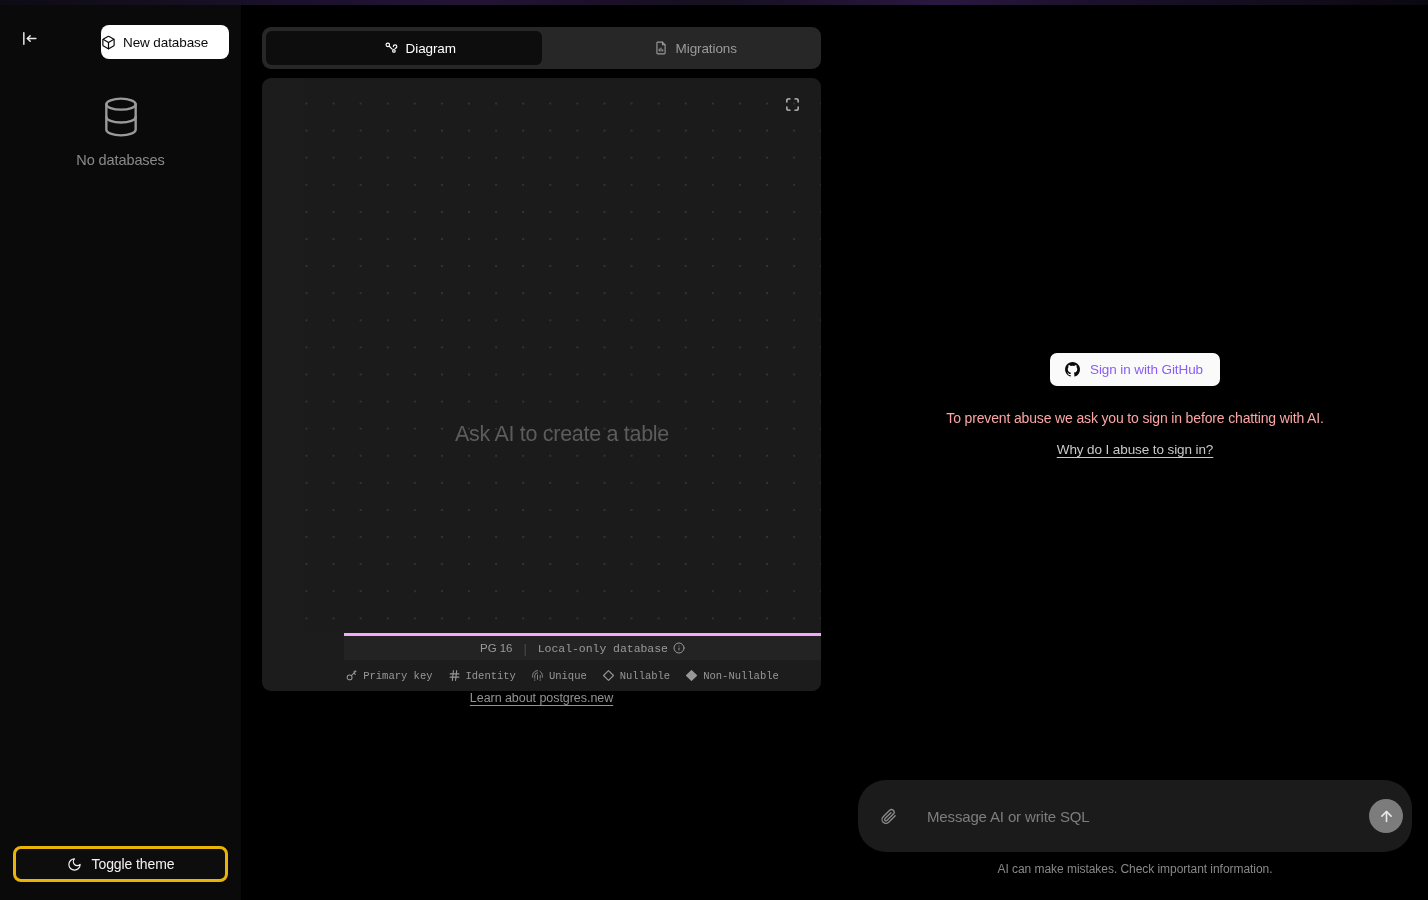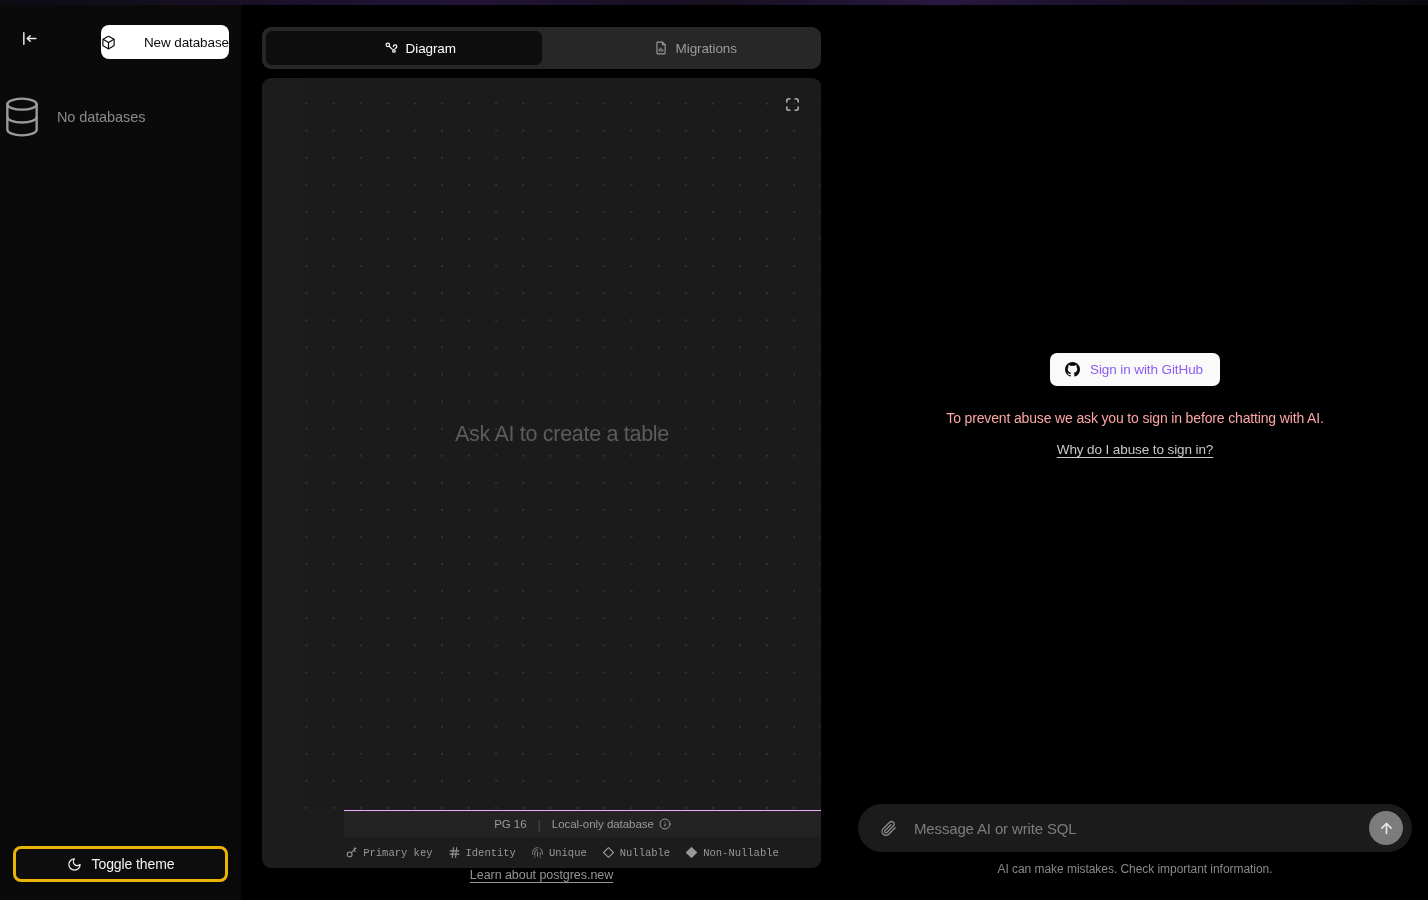--- a/index.html
+++ b/index.html
@@ -69,30 +69,30 @@
     width: 128px; height: 34px;
     background: #ffffff;
     color: #0a0a0a;
     border: none;
     border-radius: 8px;
     font-size: 13.5px;
     font-weight: 500;
     font-family: "Liberation Sans", sans-serif;
     display: flex;
     align-items: center;
-    justify-content: space-between;
+    justify-content: flex-start;
     gap: 7px;
     cursor: pointer;
     letter-spacing: -0.1px;
   }
 
   #sidebar-empty {
     margin-top: 30px;
     display: flex;
-    flex-direction: row;
+    flex-direction: column;
     align-items: center;
     gap: 13px;
   }
   #sidebar-empty .empty-label {
     color: #8a8a8a;
     font-size: 14.5px;
     letter-spacing: -0.1px;
   }
 
   #sidebar-spacer { flex: 1; }
@@ -157,21 +157,21 @@
   }
   .tab.active {
     background: #0d0d0d;
     color: #ffffff;
   }
 
   
   #diagram-card {
     margin-top: 9px;
     flex: 0 0 auto;
-    height: 790px;
+    height: 613px;
     background: #1c1c1c;
     border-radius: 9px;
     position: relative;
     overflow: hidden;
     display: flex;
     flex-direction: column;
     padding-left: 41px;
   }
 
   #diagram-canvas {
@@ -204,38 +204,39 @@
     border: none;
     background: transparent;
     display: flex; align-items: center; justify-content: center;
     cursor: pointer;
   }
 
   
   #db-status {
     height: 27px;
     background: #232323;
-    border-top: 1px solid #f0abfc;
+    border-top: 3px solid #f0abfc;
     display: flex;
     align-items: center;
     justify-content: center;
     gap: 11px;
     font-size: 11.5px;
     color: #9a9a9a;
     letter-spacing: -0.05px;
     margin-left: 41px;
   }
   #db-status .divider {
     color: #4a4a4a;
     font-size: 13px;
   }
   #db-status .local-db {
     display: inline-flex;
     align-items: center;
     gap: 5px;
+    font-family: Liberation Mono, monospace;
   }
 
   
   #legend {
     height: 31px;
     background: #1c1c1c;
     display: flex;
     align-items: center;
     justify-content: center;
     gap: 15px;
@@ -323,27 +324,27 @@
     letter-spacing: -0.1px;
   }
 
   #chat-composer {
     position: absolute;
     bottom: 48px;
     left: 16px; right: 16px;
   }
 
   #composer-box {
-    height: 48px;
+    height: 72px;
     background: #1b1b1b;
     border-radius: 28px;
     display: flex;
     align-items: center;
     padding: 0 9px 0 18px;
-    gap: 14px;
+    gap: 27px;
   }
 
   .attach-btn {
     width: 24px; height: 24px;
     border: none; background: transparent;
     display: flex; align-items: center; justify-content: center;
     cursor: pointer;
     border-radius: 5px;
     flex: 0 0 auto;
   }

